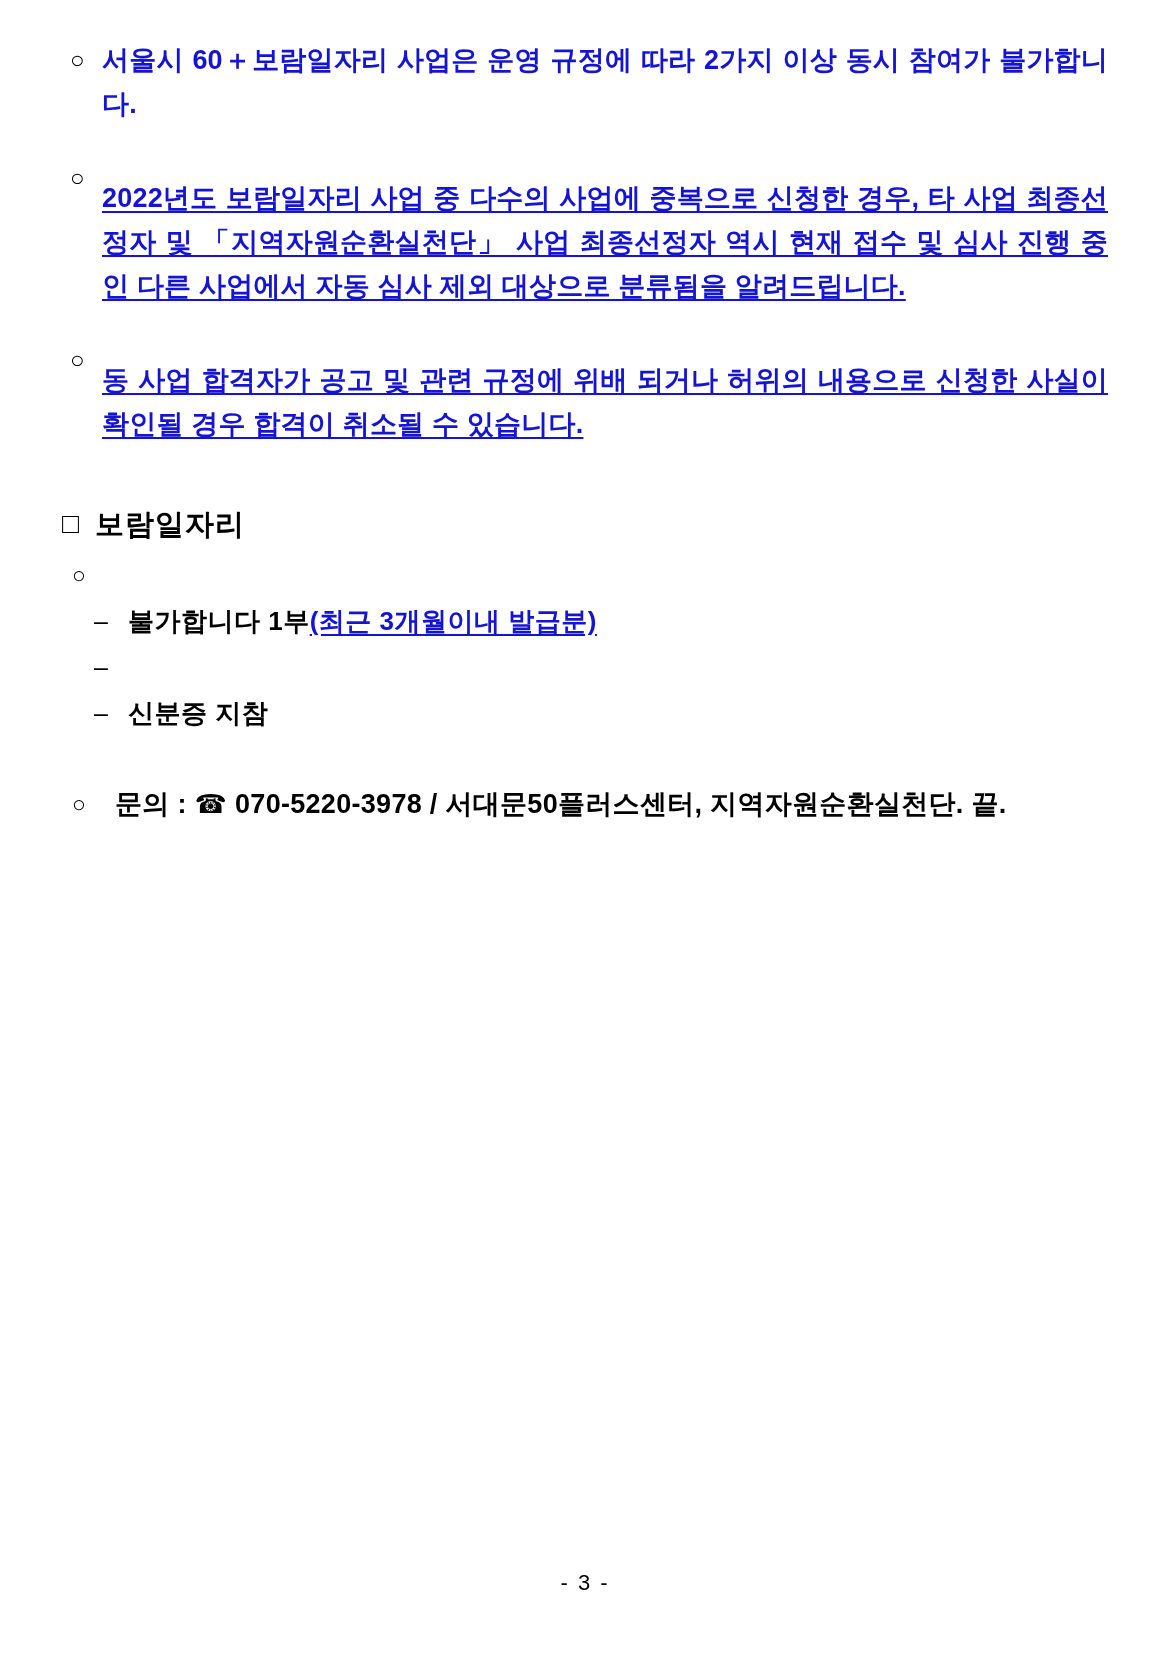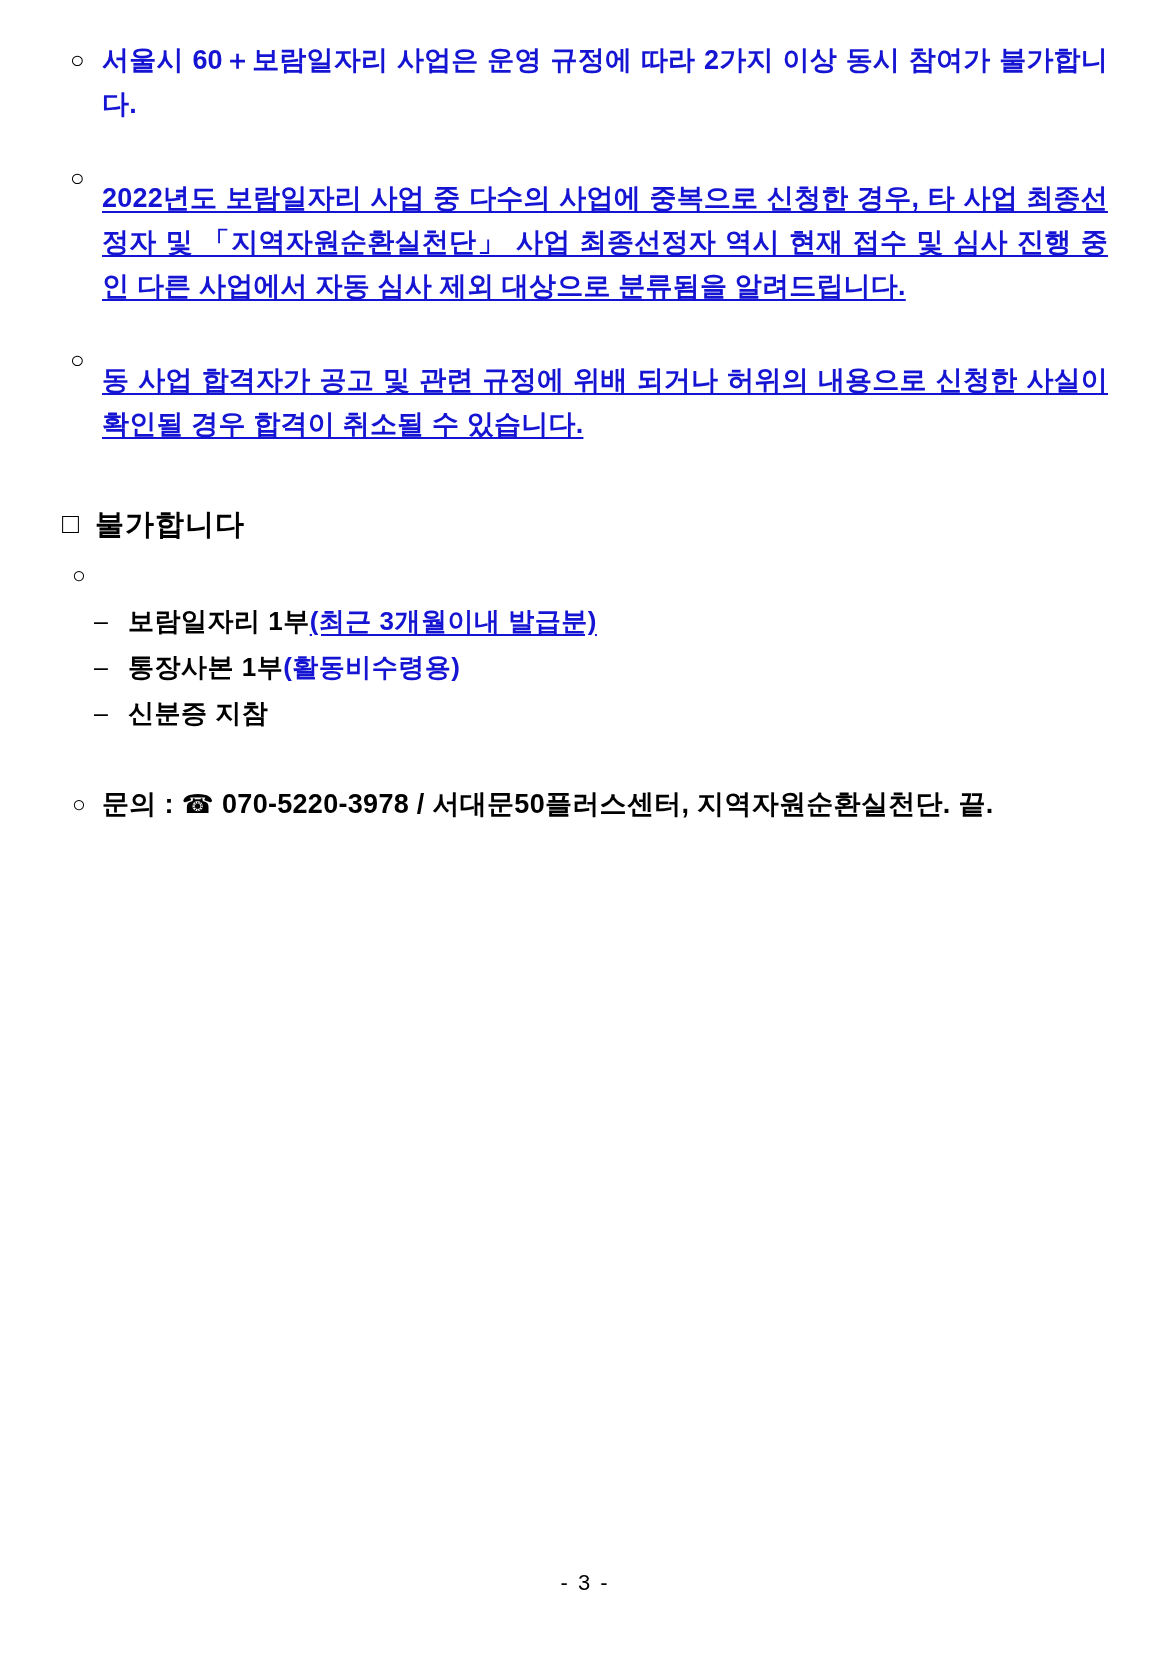--- a/index.html
+++ b/index.html
@@ -139,20 +139,21 @@
     font-size: 23px;
     line-height: 40px;
     padding-left: 10px;
     box-sizing: border-box;
   }
   .contact-item .text {
     font-size: 27px;
     line-height: 40px;
     font-weight: bold;
     letter-spacing: 0.3px;
+    margin-left: 13px;
   }
   .phone-glyph {
     font-size: 26px;
   }
 
   
   .page-footer {
     position: absolute;
     left: 0;
     right: 0;
@@ -178,35 +179,34 @@
     <span class="body blue-u">2022년도 보람일자리 사업 중 다수의 사업에 중복으로 신청한 경우, 타 사업 최종선정자 및 「지역자원순환실천단」 사업 최종선정자 역시 현재 접수 및 심사 진행 중인 다른 사업에서 자동 심사 제외 대상으로 분류됨을 알려드립니다.</span>
   </div>
 
   <div class="bullet-block" id="notice-3">
     <span class="marker">○</span>
     <span class="body blue-u">동 사업 합격자가 공고 및 관련 규정에 위배 되거나 허위의 내용으로 신청한 사실이 확인될 경우 합격이 취소될 수 있습니다.</span>
   </div>
 
   <div class="section-head">
     <span class="box-marker">□</span>
-    <span class="title">불가합니다</span>
+    <span class="title">보람일자리</span>
   </div>
 
   <div class="ref-item">
     <span class="marker">○</span>
   </div>
 
   <div class="sub-item">
     <span class="dash">–</span>
-    <span class="text"><span>보람일자리 1부</span><span class="blue-u">(최근 3개월이내 발급분)</span></span>
+    <span class="text"><span>불가합니다 1부</span><span class="blue-u">(최근 3개월이내 발급분)</span></span>
   </div>
 
   <div class="sub-item">
     <span class="dash">–</span>
-    <span class="text"><span>통장사본 1부</span><span class="blue">(활동비수령용)</span></span>
   </div>
 
   <div class="sub-item">
     <span class="dash">–</span>
     <span class="text"><span>신분증 지참</span></span>
   </div>
 
   <div class="contact-item">
     <span class="marker">○</span>
     <span class="text"><span>문의 : </span><span class="phone-glyph">☎</span><span>&nbsp;</span><span>070-5220-3978</span><span> / </span><span>서대문50플러스센터, 지역자원순환실천단.</span><span>&nbsp;</span><span>끝.</span></span>

